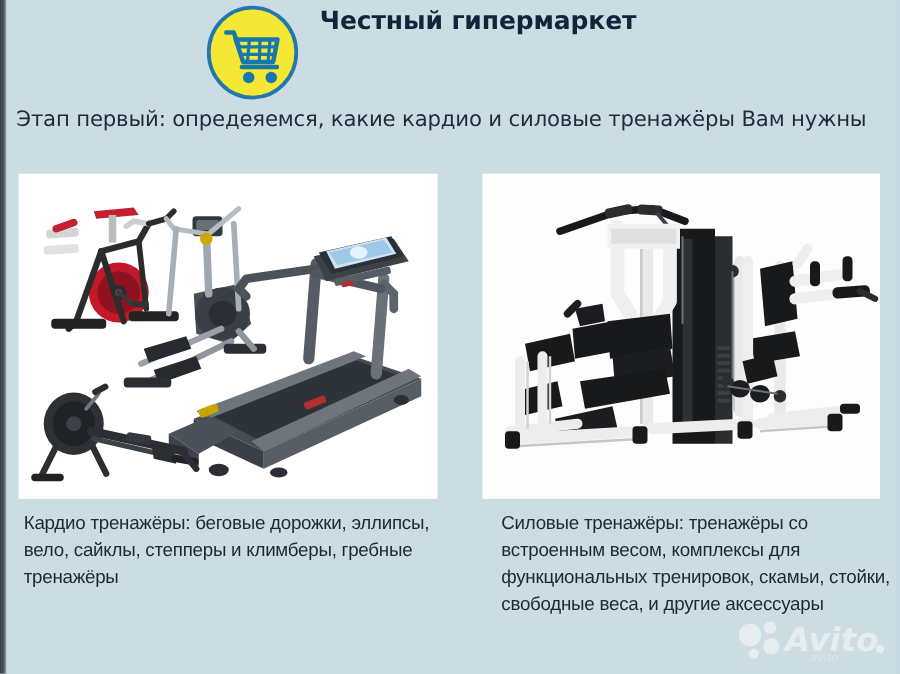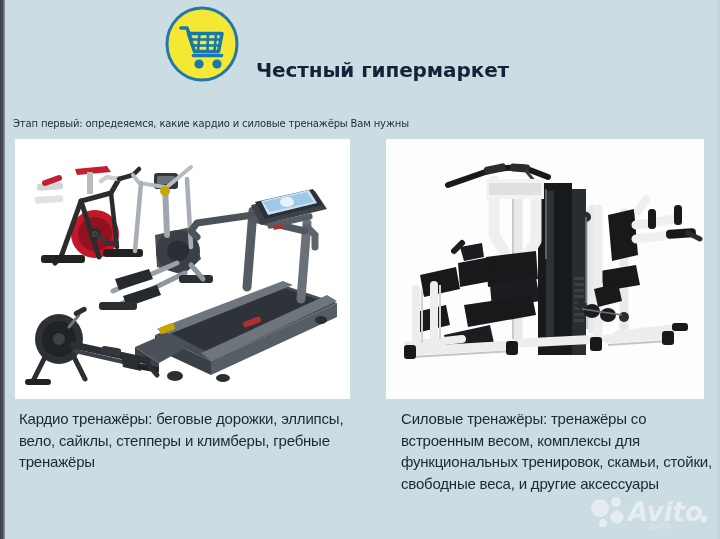--- a/index.html
+++ b/index.html
@@ -34,21 +34,21 @@
     background: #c4d6de;
   }
 
   
   .header {
     position: absolute;
     left: 0; top: 4px;
     width: 673px;
     height: 78px;
     display: flex;
-    align-items: flex-end;
+    align-items: flex-start;
     justify-content: center;
   }
   .logo-badge {
     width: 76px;
     height: 76px;
     flex: 0 0 auto;
     position: relative;
   }
   .logo-badge svg { display: block; }
   .brand-title {
@@ -61,25 +61,24 @@
     white-space: nowrap;
   }
 
   
   .subtitle {
     position: absolute;
     left: 13px;
     top: 86px;
     width: 690px;
     font-family: "DejaVu Sans", sans-serif;
-    font-size: 10px;
+    font-size: 17px;
     line-height: 20px;
     color: #1d2b3a;
     letter-spacing: -0.15px;
-    margin-top: 28px;
   }
 
   
   .photos {
     position: absolute;
     left: 0;
     top: 139px;
     width: 720px;
     height: 262px;
   }

